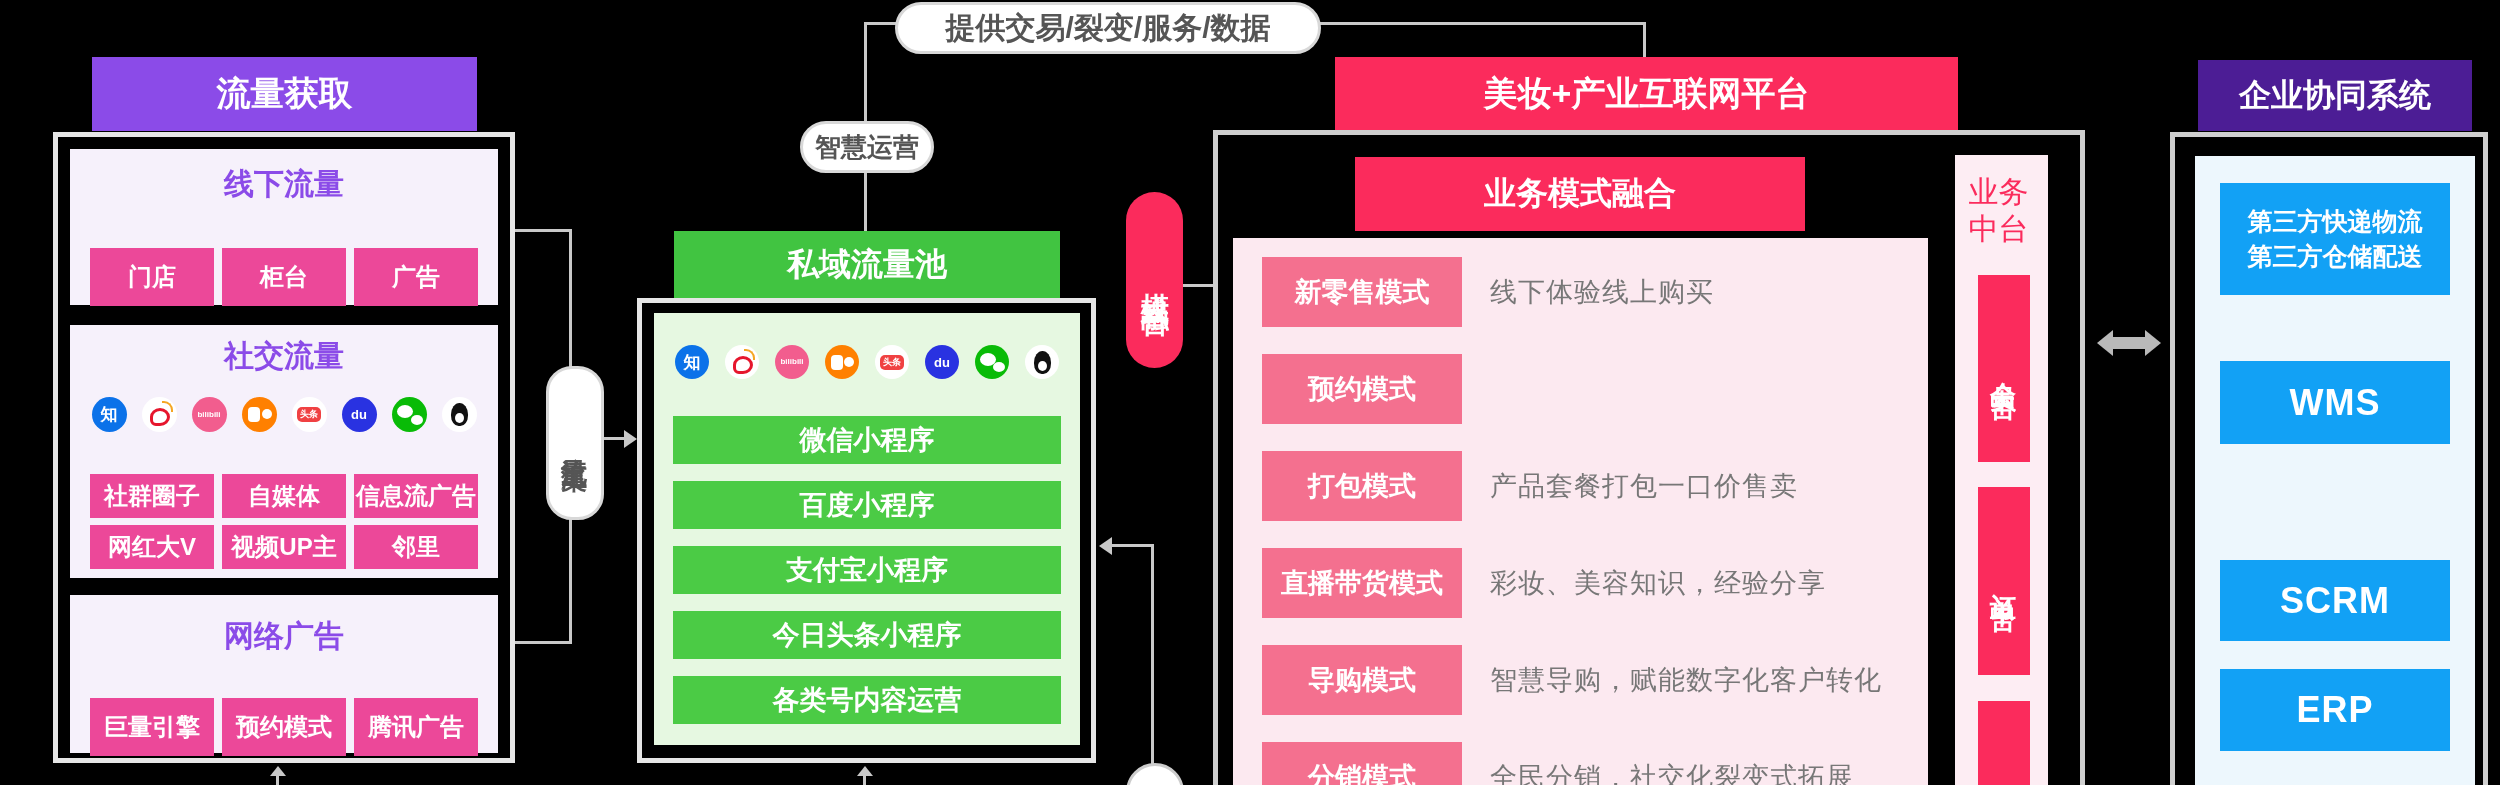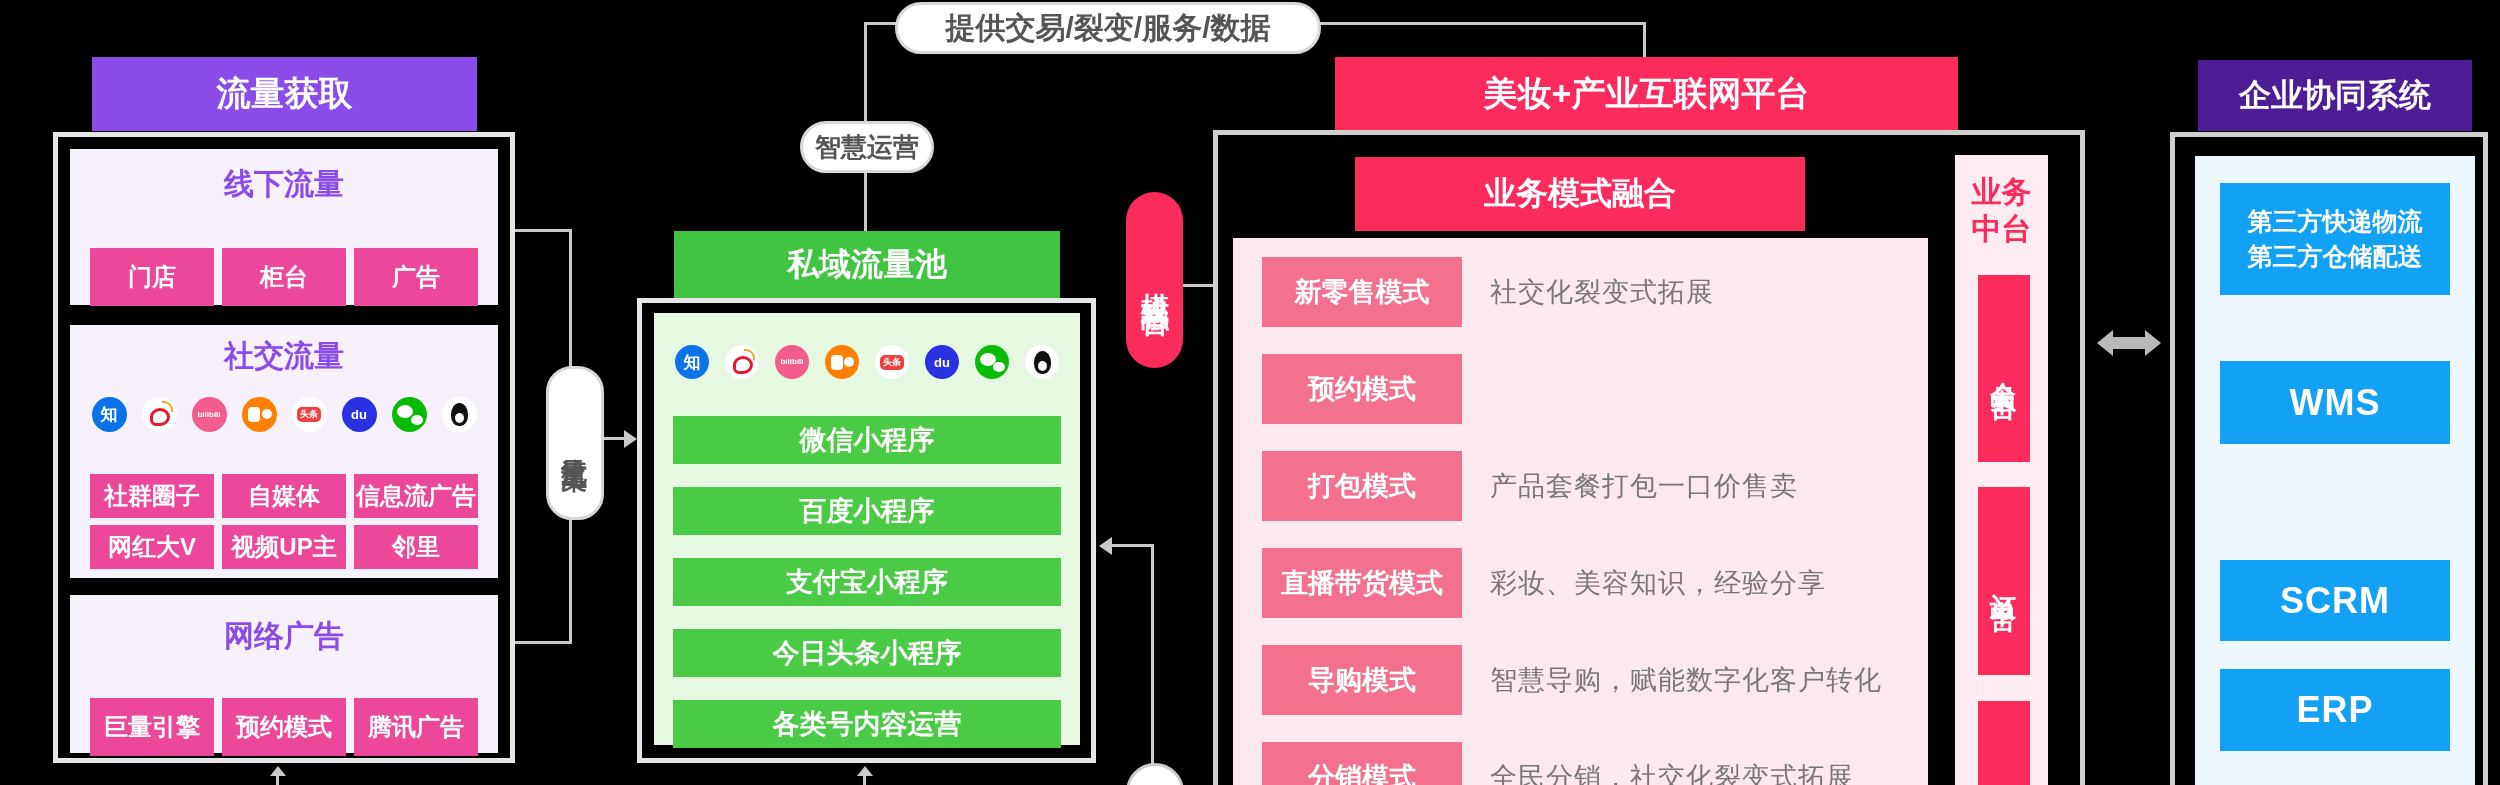--- a/index.html
+++ b/index.html
@@ -46,31 +46,31 @@
   .ic-qq::after{content:"";position:absolute;left:13px;top:16px;width:9px;height:10px;
       background:#fff;border-radius:50%;}
   .ic-kuaishou::before{content:"";position:absolute;left:6px;top:10px;width:12px;height:15px;
       background:#fff;border-radius:4px;}
   .ic-kuaishou::after{content:"";position:absolute;right:5px;top:12px;width:10px;height:10px;
       background:#fff;border-radius:50%;}
   
   .pool-panel{position:absolute;background:#E6F8E1;}
   .pool-panel .icons-row{margin-top:32px;gap:16px;}
   .pool-panel .s-icon{width:34px;height:34px;}
-  .pool-list{display:flex;flex-direction:column;gap:23px;margin-top:37px;padding:0 19px;}
+  .pool-list{display:flex;flex-direction:column;gap:17px;margin-top:37px;padding:0 19px;}
   .btn-green{height:48px;background:#4BCB45;color:#fff;font-size:27px;font-weight:bold;
              display:flex;align-items:center;justify-content:center;}
   
   .fusion-panel{position:absolute;background:#FCE9F0;}
   .model-row{position:absolute;left:29px;width:650px;height:70px;display:flex;align-items:center;}
   .model-btn{width:200px;height:70px;background:#F4708F;color:#fff;font-size:27px;font-weight:bold;
              display:flex;align-items:center;justify-content:center;flex:none;}
   .model-desc{margin-left:28px;font-size:27px;color:#777;letter-spacing:1px;white-space:nowrap;}
   .mid-strip{position:absolute;background:#FDEDF3;}
-  .mid-title{margin:18px auto 11px;width:66px;text-align:center;font-size:30px;font-weight:bold;
+  .mid-title{margin:18px auto 11px;width:66px;text-align:left;font-size:30px;font-weight:normal;
              color:#FB2B5C;line-height:37px;}
   .mid-pill{position:absolute;left:23px;width:52px;background:#FB2B5C;color:#fff;
             display:flex;align-items:center;justify-content:center;
             writing-mode:vertical-rl;font-size:26px;font-weight:bold;letter-spacing:4px;}
   
   .collab-panel{position:absolute;background:#EDF7FD;}
   .btn-blue{position:absolute;left:25px;width:230px;background:#12A1F5;color:#fff;font-weight:bold;
             display:flex;align-items:center;justify-content:center;text-align:center;
             font-size:36px;letter-spacing:1px;}
   .btn-blue.two-line{font-size:25px;line-height:35px;white-space:pre-line;letter-spacing:0;}
@@ -215,21 +215,21 @@
   </div>
 
   <div class="fusion-pill" style="left:1126px;top:192px;width:57px;height:176px;">模式融合</div>
 
   <div class="hdr hdr-pink" style="left:1335px;top:57px;width:623px;height:74px;font-size:34px;">美妆+产业互联网平台</div>
   <div class="obox obox-gray" style="left:1213px;top:130px;width:862px;height:680px;"></div>
   <div class="hdr hdr-pink" style="left:1355px;top:157px;width:450px;height:74px;font-size:32px;">业务模式融合</div>
   <div class="fusion-panel" style="left:1233px;top:238px;width:695px;height:560px;" id="model-rows">
       <div class="model-row" style="top: 19px;">
         <div class="model-btn">新零售模式</div>
-        <div class="model-desc">社交化裂变式拓展</div>
+        <div class="model-desc">线下体验线上购买</div>
       </div>
       <div class="model-row" style="top: 116px;">
         <div class="model-btn">预约模式</div>
       </div>
       <div class="model-row" style="top: 213px;">
         <div class="model-btn">打包模式</div>
         <div class="model-desc">产品套餐打包一口价售卖</div>
       </div>
       <div class="model-row" style="top: 310px;">
         <div class="model-btn">直播带货模式</div>

